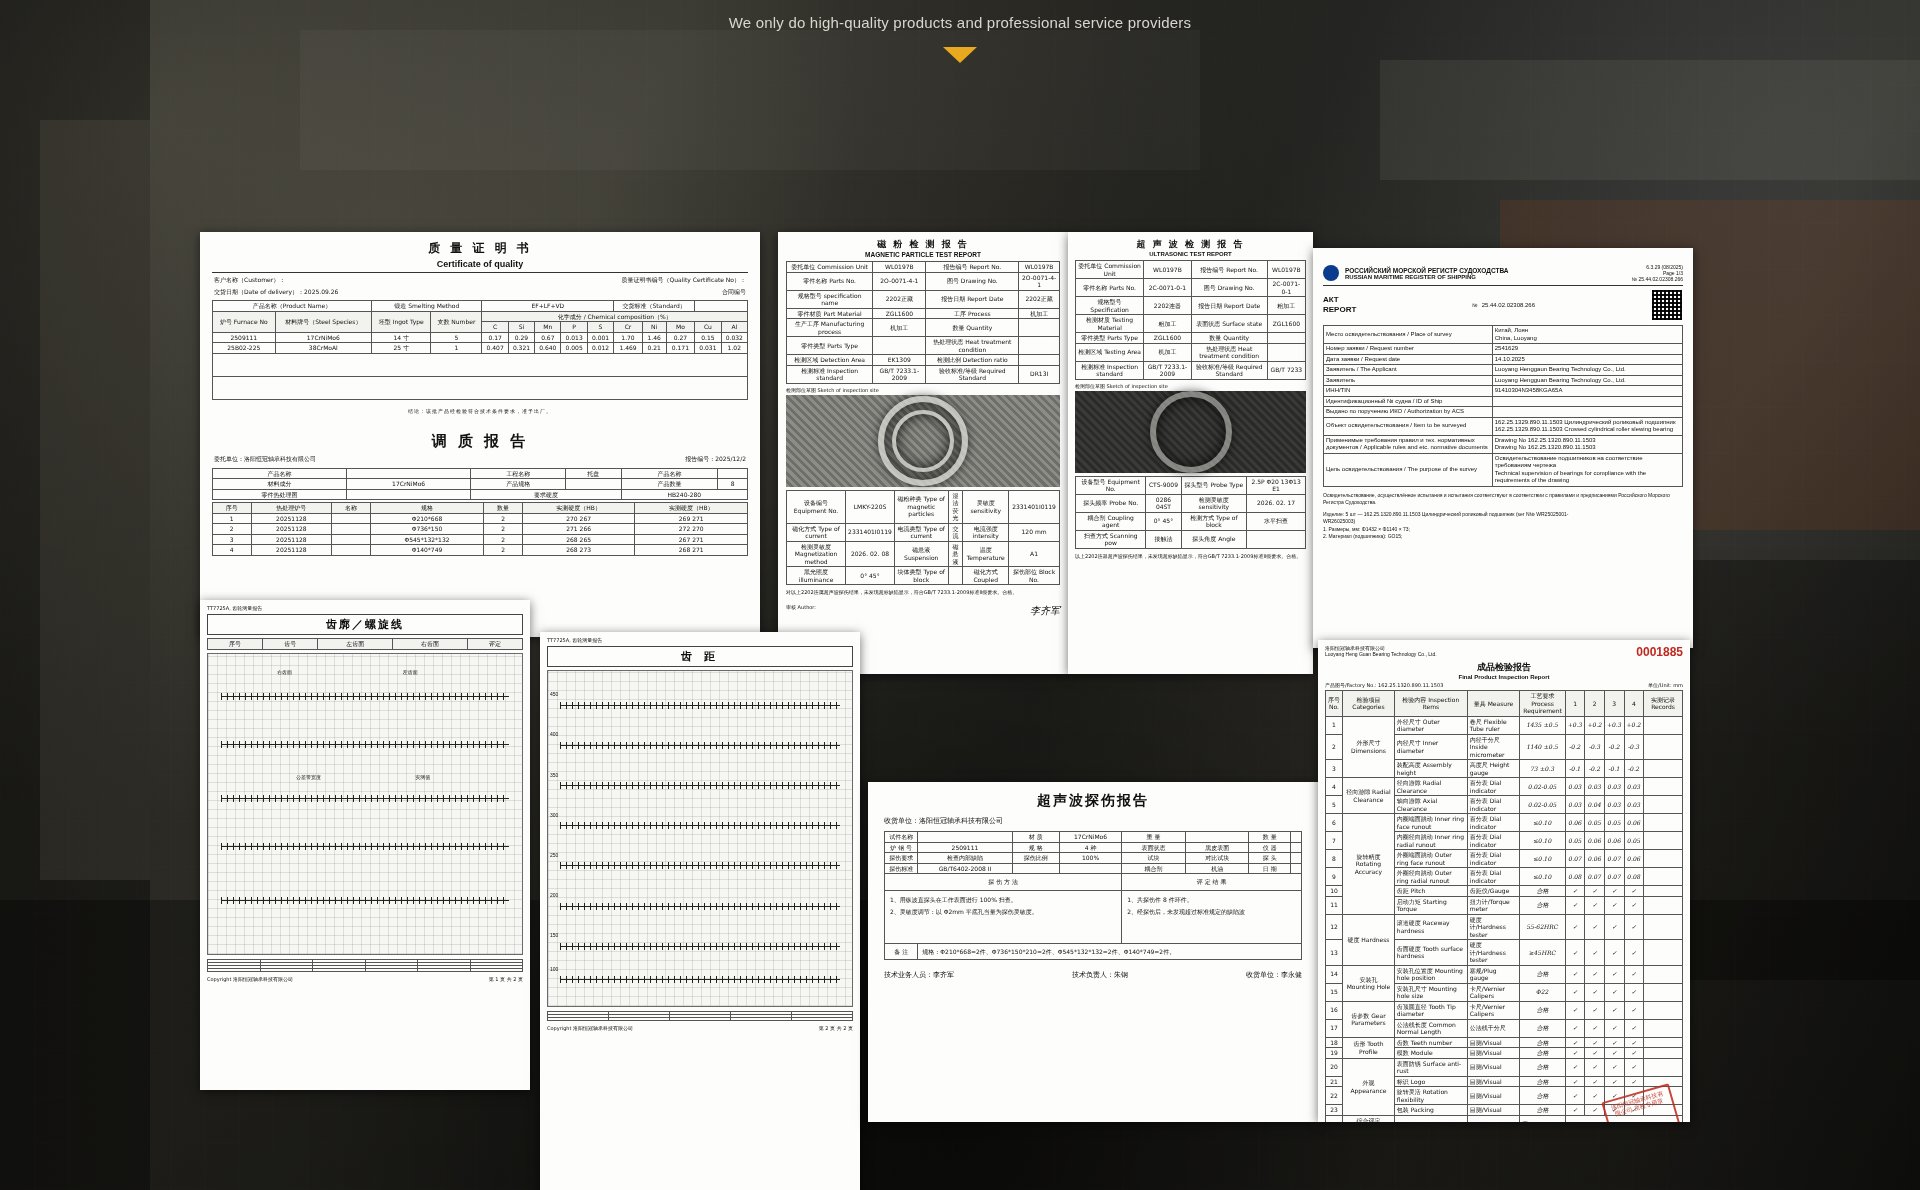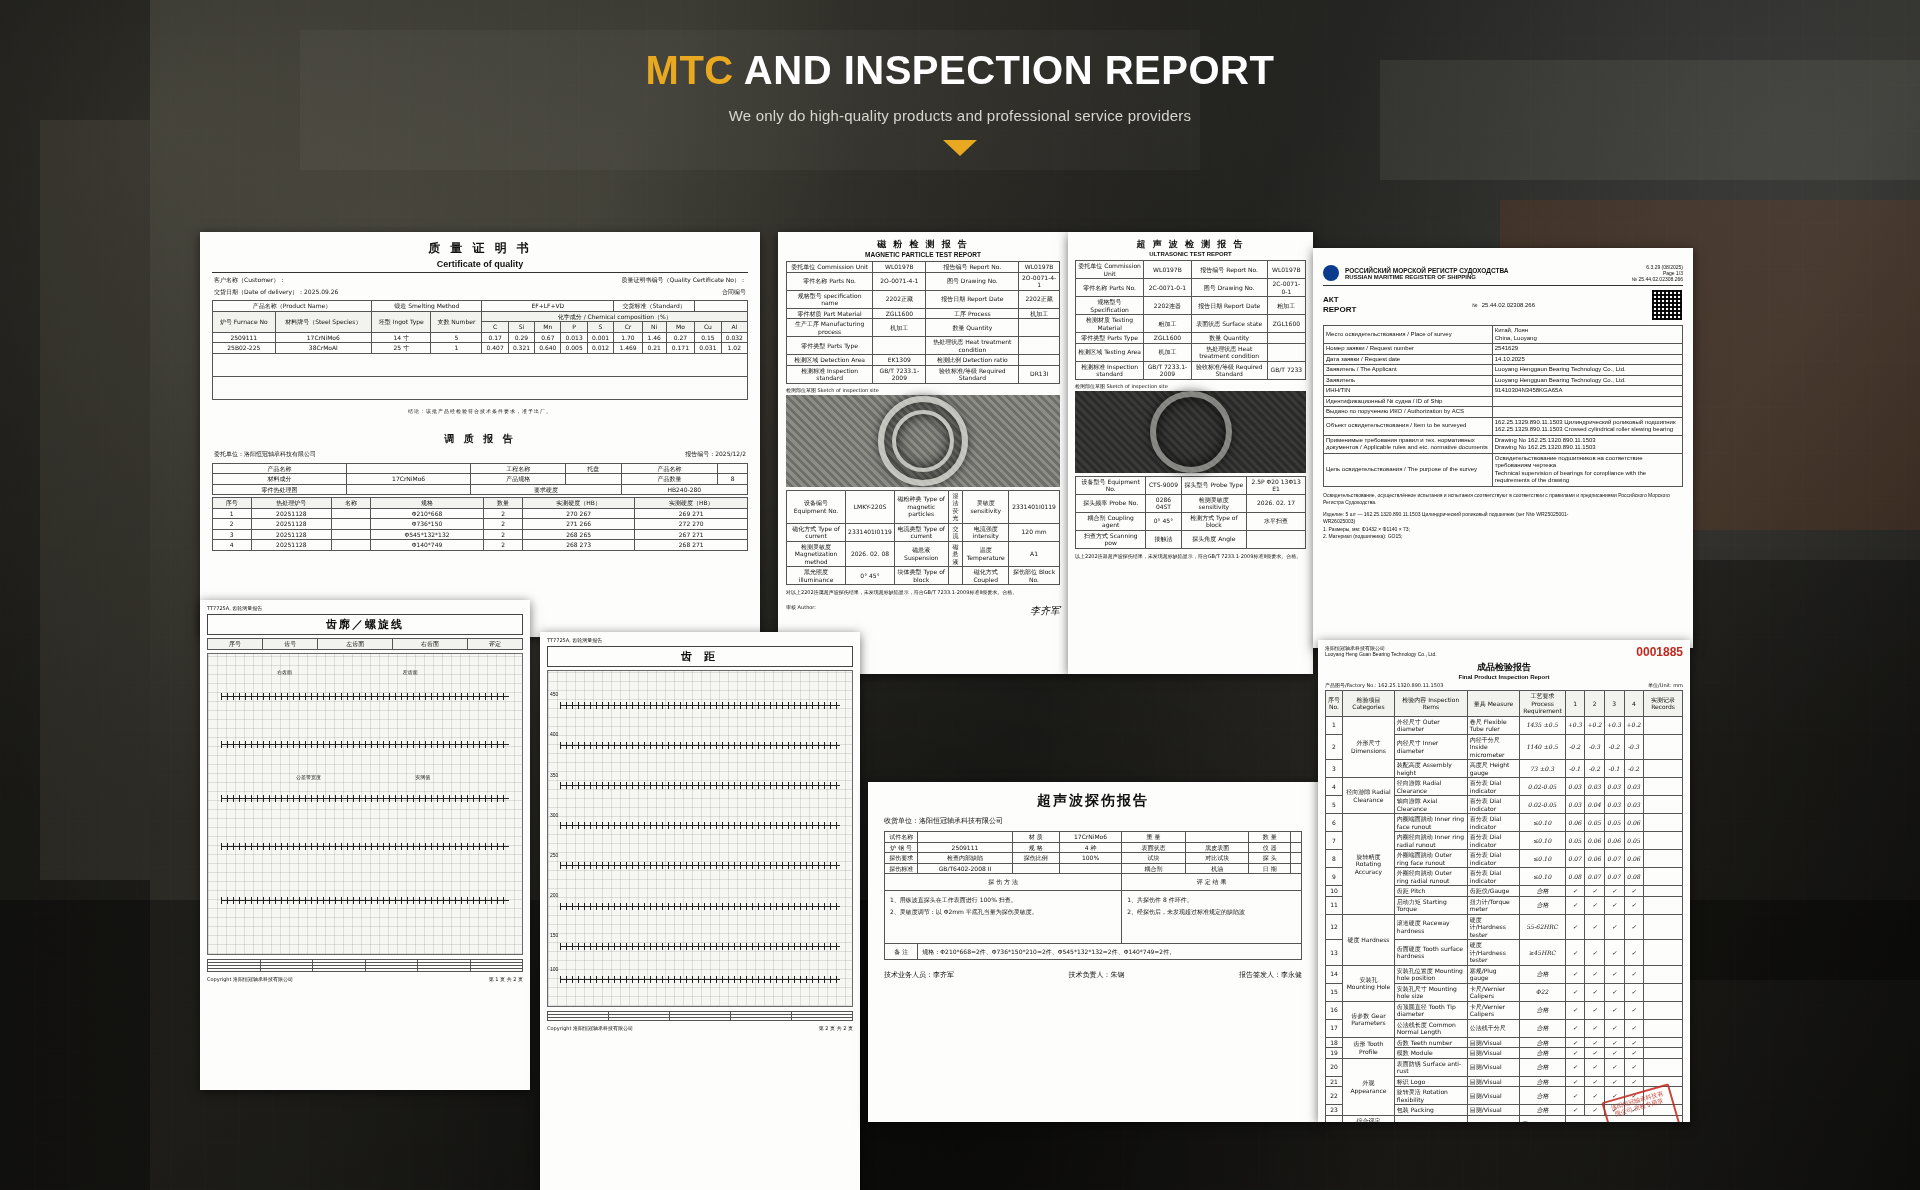--- a/index.html
+++ b/index.html
@@ -103,24 +103,20 @@
   <div class="bsh" style="left:0;top:0;width:150px;height:1190px;background:rgba(0,0,0,.35);"></div>
   <div class="bsh d" style="left:0;top:900px;width:1920px;height:290px;"></div>
   <div class="bsh" style="left:40px;top:120px;width:110px;height:760px;background:rgba(120,118,100,.18);"></div>
   <div class="bsh o" style="left:1500px;top:200px;width:420px;height:330px;"></div>
   <div class="bsh" style="left:1380px;top:60px;width:540px;height:120px;background:rgba(160,158,140,.12);"></div>
   <div class="bsh d" style="left:1620px;top:560px;width:300px;height:420px;"></div>
   <div class="bsh" style="left:300px;top:30px;width:900px;height:140px;background:rgba(255,255,255,.035);"></div>
 </div>
 
 <div class="header">
-  <div class="title">
-    <span class="mtc">MTC</span>
-    <span>AND INSPECTION REPORT</span>
-  </div>
   <div class="subtitle">We only do high-quality products and professional service providers</div>
   <div class="chev"></div>
 </div>
 
 <div class="docs">
 
   <div class="doc" style="left:200px;top:232px;width:560px;height:405px;">
     <div class="pad">
       <div class="dt cn" style="font-size:12px;letter-spacing:3px;">质 量 证 明 书</div>
       <div class="dt" style="font-size:9px;margin-top:2px;">Certificate of quality</div>
@@ -196,21 +192,21 @@
         <tr>
               <td colspan="14" style="height:20px;"></td>
             </tr>
         <tr>
               <td colspan="14" style="height:20px;"></td>
             </tr>
       </tbody>
         </table>
       <div class="xxs cn" style="text-align:center;margin-top:8px;letter-spacing:1px;">结论：该批产品经检验符合技术条件要求，准予出厂。</div>
 
-      <div class="dt cn" style="font-size:10px;letter-spacing:3px;margin-top:18px;">调 质 报 告</div>
+      <div class="dt cn" style="font-size:15px;letter-spacing:3px;margin-top:18px;">调 质 报 告</div>
       <div class="flex sp xs cn" style="margin:4px 2px;">
         <span>委托单位：洛阳恒冠轴承科技有限公司</span>
         <span>报告编号：2025/12/2</span>
       </div>
       <table class="g cn">
         <tbody>
             <tr>
           <td>产品名称</td>
               <td></td>
           <td>工程名称</td>
@@ -750,21 +746,21 @@
         </tr>
         <tr>
           <td style="width:8%;">备 注</td>
           <td colspan="7" style="text-align:left;padding:4px;">规格：Φ210*668=2件、Φ736*150*210=2件、Φ545*132*132=2件、Φ140*749=2件。</td>
         </tr>
       </tbody>
         </table>
       <div class="flex sp sm cn" style="margin-top:10px;">
         <span>技术业务人员：李齐军</span>
         <span>技术负责人：朱钢</span>
-        <span>报告签发人：李永健</span>
+        <span>收货单位：李永健</span>
       </div>
     </div>
   </div>
 
   <div class="doc" style="left:1318px;top:640px;width:372px;height:482px;">
     <div class="pad" style="padding:5px 7px;position:relative;">
       <div class="flex sp">
         <div>
           <div class="xxs cn">洛阳恒冠轴承科技有限公司</div>
           <div class="xxs">Luoyang Heng Guan Bearing Technology Co., Ltd.</div>

